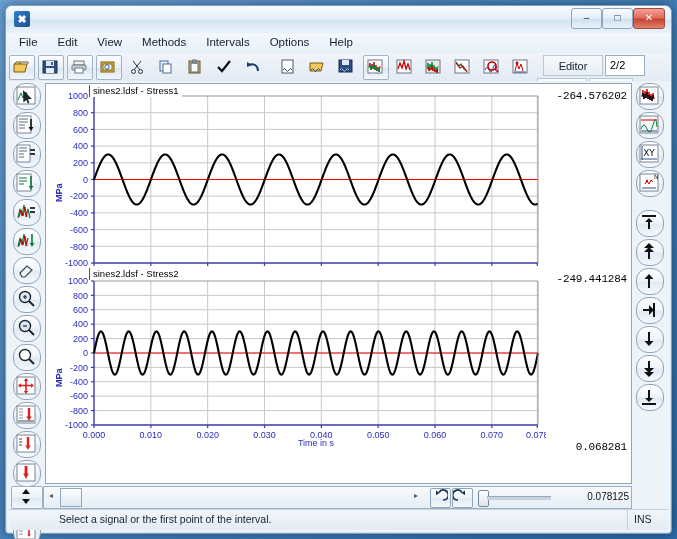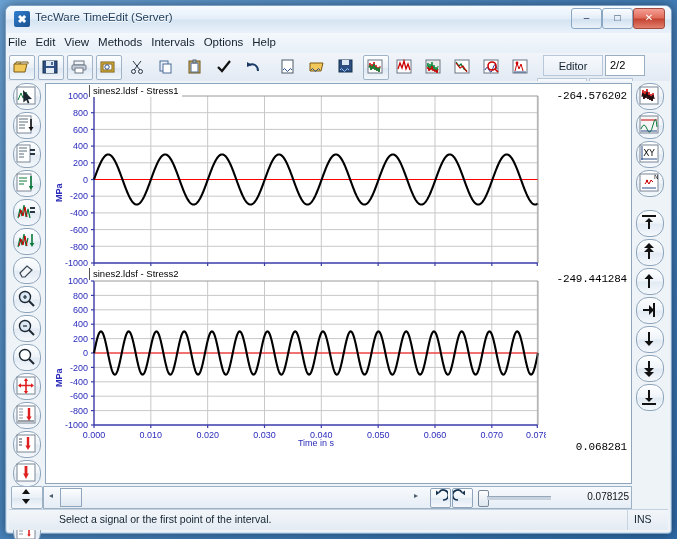--- a/index.html
+++ b/index.html
@@ -42,21 +42,21 @@
   #btn-max{right:38px;width:29px;}
   #btn-close{right:6px;width:30px;border-color:#a34a3e;color:#fff;
     background:linear-gradient(180deg,#f4a095,#e06a58 48%,#c44230 52%,#e2806e);}
   
   #menubar{
     position:absolute;left:1px;top:27px;right:1px;height:20px;
     background:linear-gradient(180deg,#f4f8fc,#e7eff8);
     border-bottom:1px solid #c4d4e4;
   }
   .menu-item{
-    float:left;padding:3px 8px 3px 1px;font-size:11.5px;color:#14212e;
+    float:left;padding:3px 8px 3px 12px;font-size:11.5px;color:#14212e;
   }
   
   #toolbar{
     position:absolute;left:1px;top:47px;right:1px;height:28px;
     background:linear-gradient(180deg,#f1f5fa,#e2eaf3);
     border-bottom:1px solid #b9cade;
   }
   .tbtn{
     float:left;margin:2px 1px 0 2px;width:24px;height:23px;
     border:1px solid transparent;border-radius:2px;
@@ -160,21 +160,20 @@
     border-left:1px solid #c6d3e0;padding-left:6px;box-sizing:border-box;
   }
 </style>
 </head>
 <body>
 
 <div id="window">
 
   <div id="titlebar">
     <div id="app-icon">✖</div>
-    <div id="title-text">TecWare TimeEdit (Server)</div>
     <div class="wbtn" id="btn-min">–</div>
     <div class="wbtn" id="btn-max">□</div>
     <div class="wbtn" id="btn-close">✕</div>
   </div>
 
   <div id="menubar">
     <div class="menu-item">File</div>
     <div class="menu-item">Edit</div>
     <div class="menu-item">View</div>
     <div class="menu-item">Methods</div>

